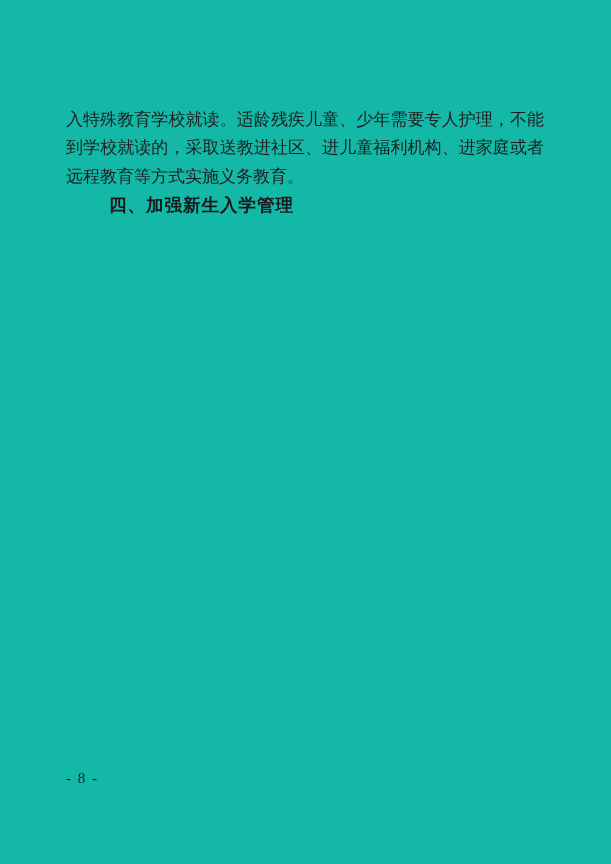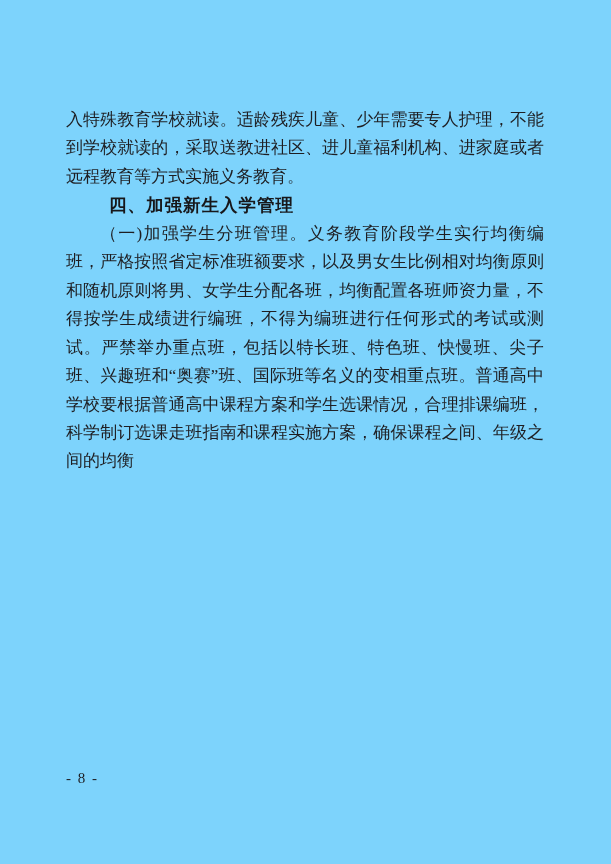--- a/index.html
+++ b/index.html
@@ -4,21 +4,21 @@
 <style>
   html, body {
     margin: 0;
     padding: 0;
     background: #ffffff;
   }
   .page {
     position: relative;
     width: 611px;
     height: 864px;
-    background: #7dd3fc;
+    background: #14b8a6;
     overflow: hidden;
     font-family: "Liberation Serif", "DejaVu Serif", serif;
     color: #1e1e22;
   }
   .document-body {
     position: absolute;
     left: 66px;
     top: 106px;
     width: 478px;
   }
@@ -55,16 +55,15 @@
   }
 </style>
 </head>
 <body>
 
 <div class="page">
   <div class="document-body">
 
   <p class="no-indent">入特殊教育学校就读。适龄残疾儿童、少年需要专人护理，不能到学校就读的，采取送教进社区、进儿童福利机构、进家庭或者远程教育等方式实施义务教育。</p>
       <p class="heading">四、加强新生入学管理</p>
-      <p>（一)加强学生分班管理。义务教育阶段学生实行均衡编班，严格按照省定标准班额要求，以及男女生比例相对均衡原则和随机原则将男、女学生分配各班，均衡配置各班师资力量，不得按学生成绩进行编班，不得为编班进行任何形式的考试或测试。严禁举办重点班，包括以特长班、特色班、快慢班、尖子班、兴趣班和“奥赛”班、国际班等名义的变相重点班。普通高中学校要根据普通高中课程方案和学生选课情况，合理排课编班，科学制订选课走班指南和课程实施方案，确保课程之间、年级之间的均衡</p>
     </div>
   <div class="page-number">- 8 -</div>
 </div>
 
 </body></html>

